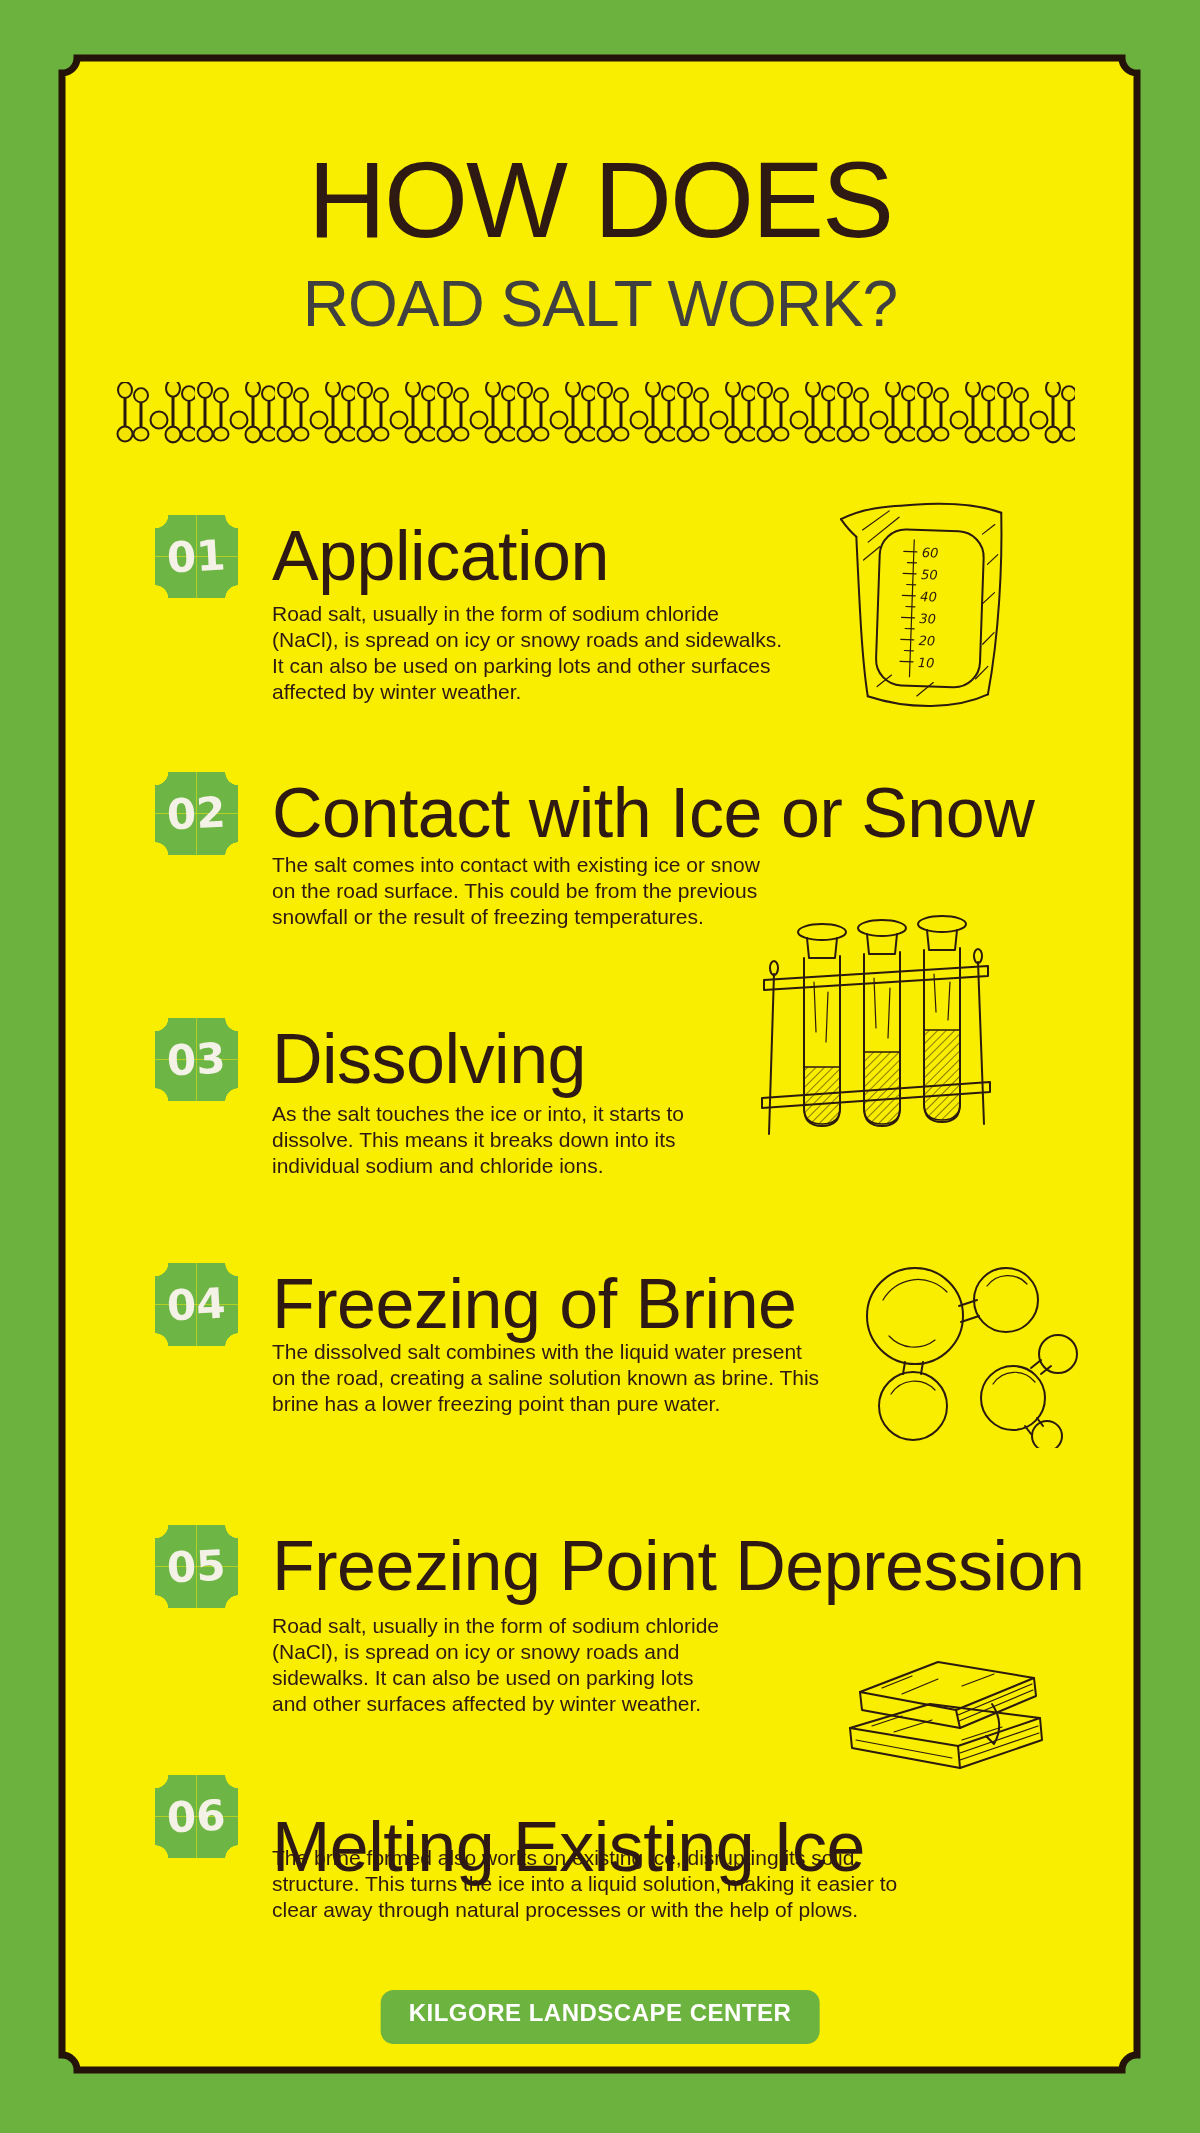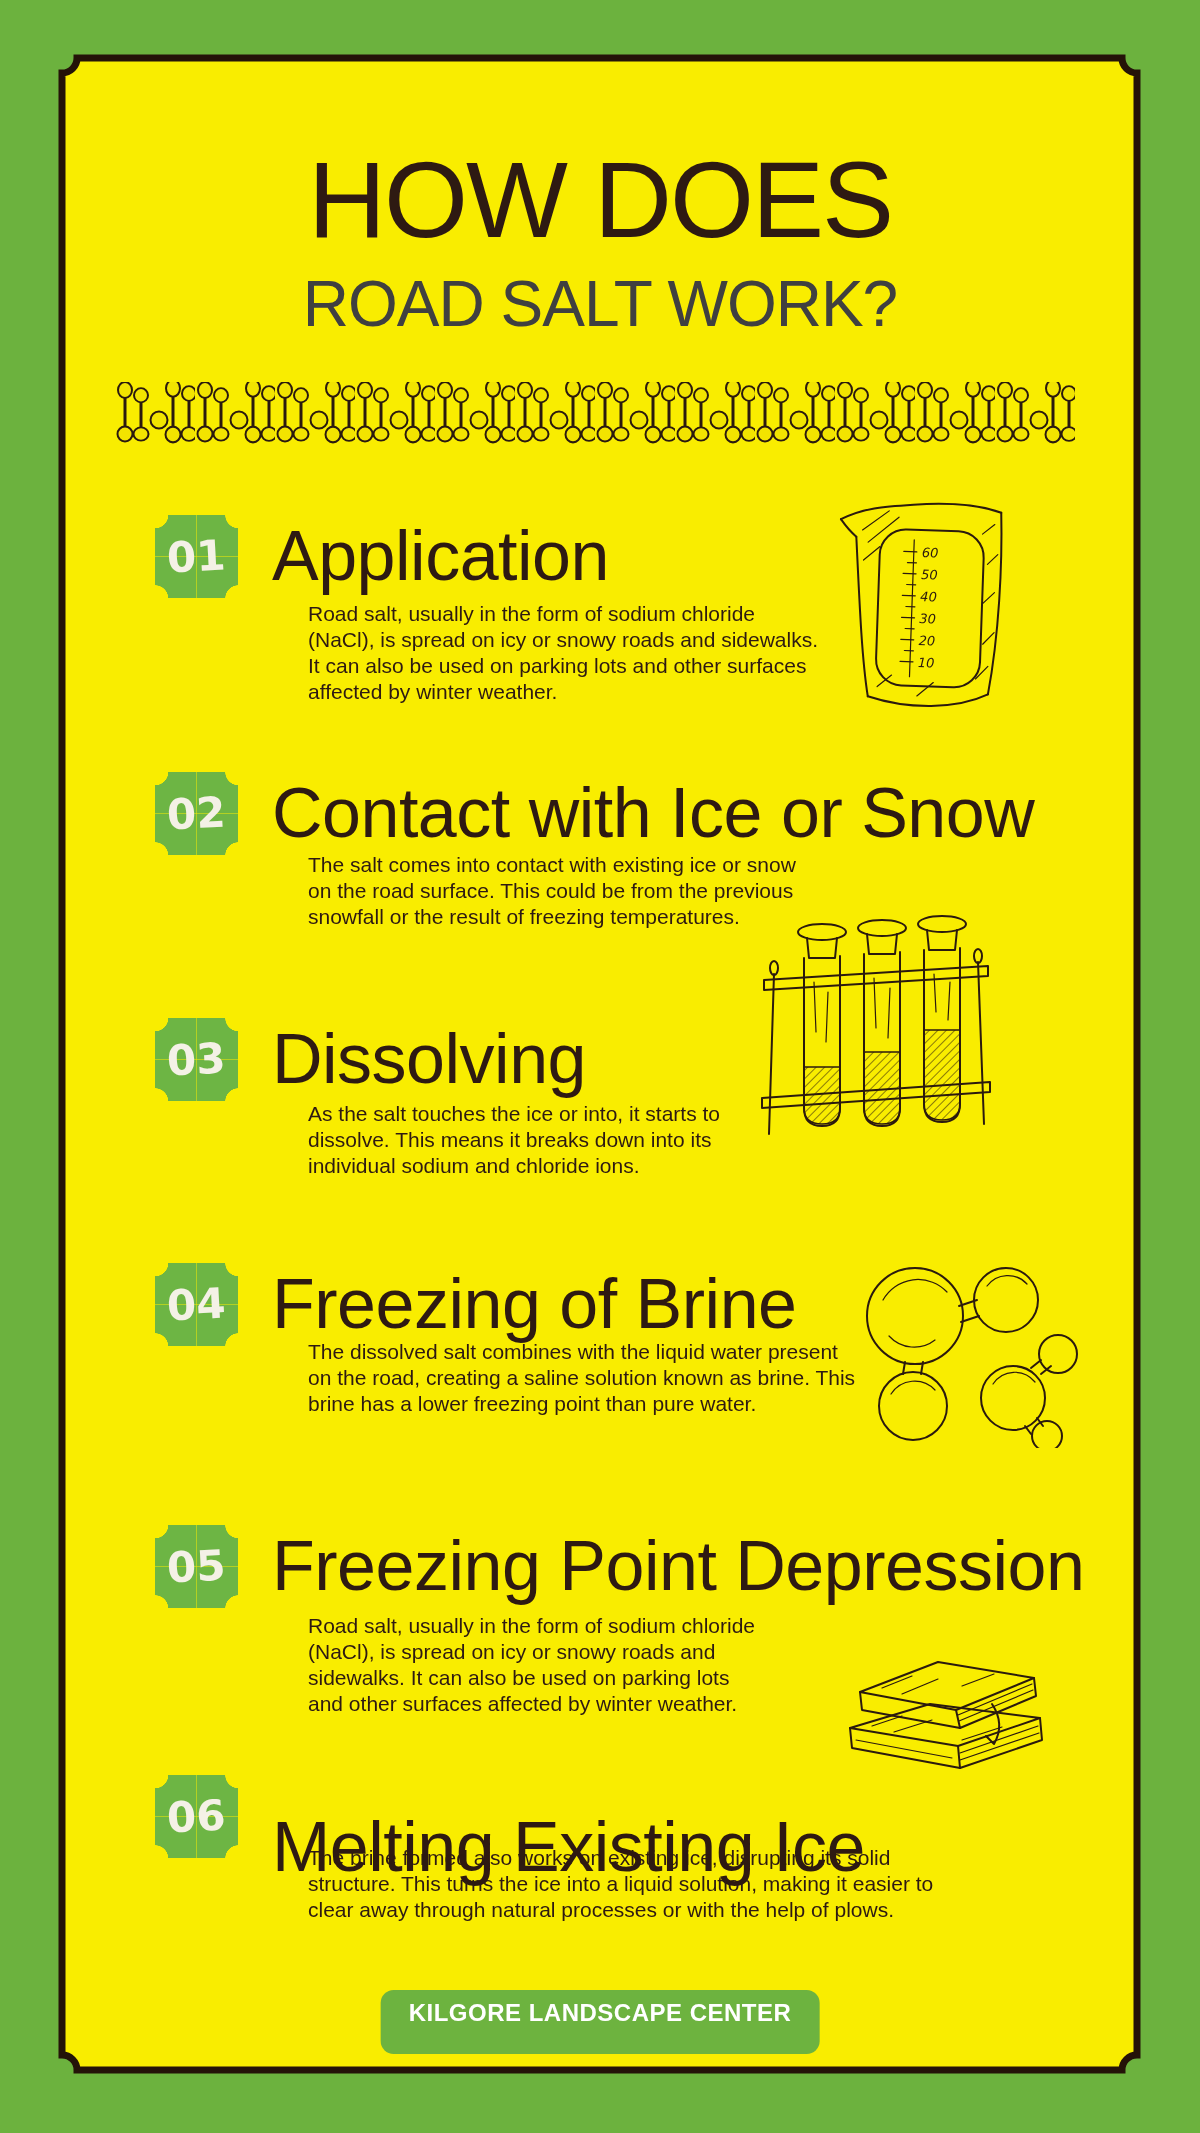--- a/index.html
+++ b/index.html
@@ -42,31 +42,31 @@
     font-family:"DejaVu Sans",sans-serif;
   }
   .sec-title{
     position:absolute;left:272px;
     font-size:70px;line-height:83px;font-weight:500;
     letter-spacing:-0.5px;color:#2e1a12;white-space:nowrap;
   }
   .sec-body{
     position:absolute;left:272px;
     font-size:21px;line-height:26px;font-weight:400;
-    color:#2e1a12;white-space:pre-line;margin-left:36px;
+    color:#2e1a12;white-space:pre-line;
   }
   .sketch{position:absolute;}
   .sketch svg{display:block;width:100%;height:100%;}
   .sk{stroke:#2b1a0e;fill:none;stroke-width:2;stroke-linecap:round;stroke-linejoin:round;}
   .sk-thin{stroke:#2b1a0e;fill:none;stroke-width:1.2;stroke-linecap:round;}
   .sk-num{font-family:"DejaVu Sans",sans-serif;font-size:13px;fill:#2b1a0e;font-style:italic;}
   
   .footer-pill{
     position:absolute;left:50%;top:1990px;transform:translateX(-50%);
-    height:64px;line-height:46px;padding:0 28px;border-radius:13px;
+    height:54px;line-height:46px;padding:0 28px;border-radius:13px;
     background:#6db33f;color:#ffffff;font-size:24px;font-weight:800;
     letter-spacing:0.5px;white-space:nowrap;
   }
 </style>
 </head>
 <body>
 
 <svg id="card-svg" viewBox="0 0 1200 2133" aria-hidden="true">
   <path d="M 77,58 H 1122 A 15 15 0 0 0 1137,73 V 2055 A 15 15 0 0 0 1122,2070 H 77 A 15 15 0 0 0 62,2055 V 73 A 15 15 0 0 0 77,58 Z" fill="#f9ed00" stroke="#241308" stroke-width="7"></path>
 </svg>

